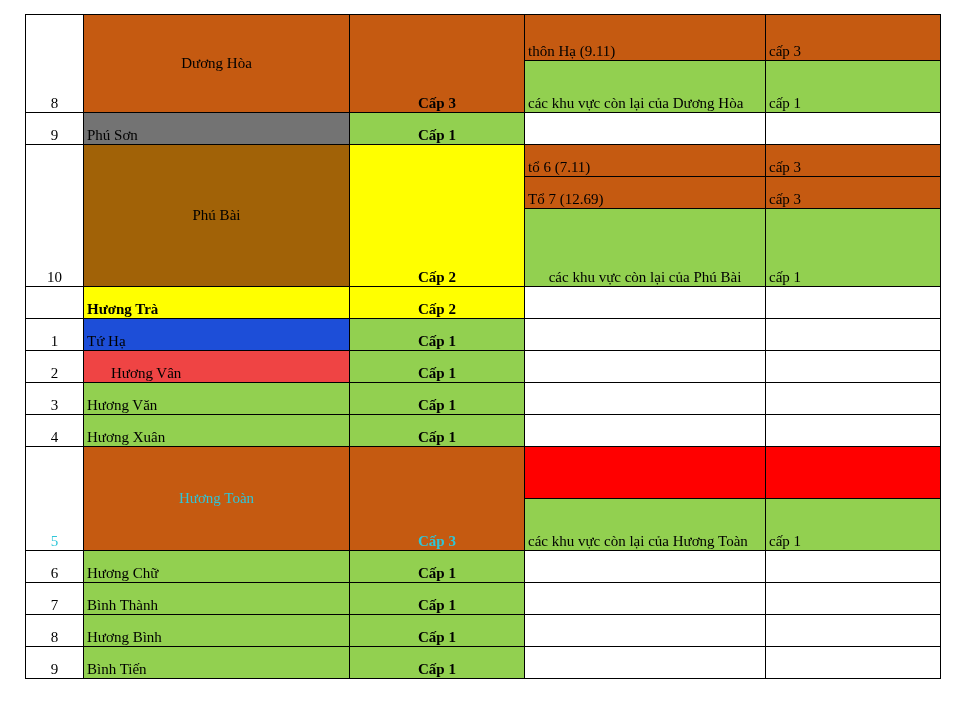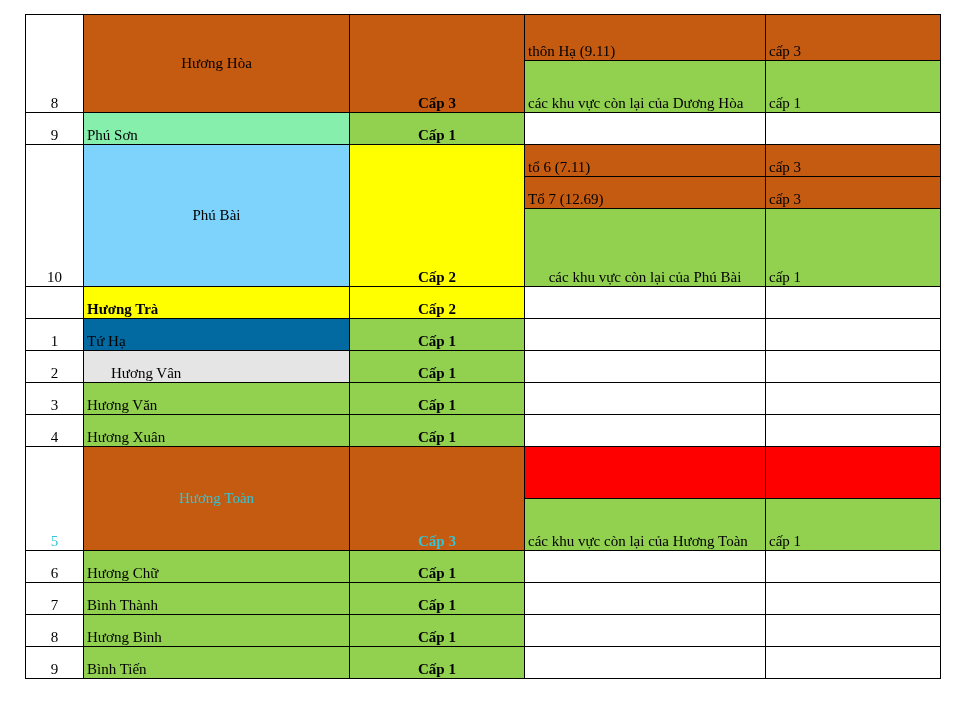--- a/index.html
+++ b/index.html
@@ -79,39 +79,39 @@
     <colgroup>
       <col class="c-no">
       <col class="c-name">
       <col class="c-level">
       <col class="c-area">
       <col class="c-cap">
     </colgroup>
     <tbody id="grid-body">
         <tr style="height: 46px;">
           <td class="no" rowspan="2">8</td>
-          <td class="name center" rowspan="2" style="background: rgb(197, 90, 17);">Hương Hòa</td>
+          <td class="name center" rowspan="2" style="background: rgb(197, 90, 17);">Dương Hòa</td>
           <td class="level" rowspan="2" style="background: rgb(197, 90, 17);">Cấp 3</td>
           <td class="area" style="background: rgb(197, 90, 17);">thôn Hạ (9.11)</td>
           <td class="cap" style="background: rgb(197, 90, 17);">cấp 3</td>
         </tr>
         <tr style="height: 52px;">
           <td class="area" style="background: rgb(146, 208, 80);">các khu vực còn lại của Dương Hòa</td>
           <td class="cap" style="background: rgb(146, 208, 80);">cấp 1</td>
         </tr>
         <tr style="height: 32px;">
           <td class="no" rowspan="1">9</td>
-          <td class="name" rowspan="1" style="background: #86efac;">Phú Sơn</td>
+          <td class="name" rowspan="1" style="background: #737373;">Phú Sơn</td>
           <td class="level" rowspan="1" style="background: rgb(146, 208, 80);">Cấp 1</td>
           <td class="area" style="background: rgb(255, 255, 255);"></td>
           <td class="cap" style="background: rgb(255, 255, 255);"></td>
         </tr>
         <tr style="height: 32px;">
           <td class="no" rowspan="3">10</td>
-          <td class="name center" rowspan="3" style="background: #7dd3fc;">Phú Bài</td>
+          <td class="name center" rowspan="3" style="background: #a16207;">Phú Bài</td>
           <td class="level" rowspan="3" style="background: rgb(255, 255, 0);">Cấp 2</td>
           <td class="area" style="background: rgb(197, 90, 17); margin-top: 8px;">tổ 6 (7.11)</td>
           <td class="cap" style="background: rgb(197, 90, 17);">cấp 3</td>
         </tr>
         <tr style="height: 32px;">
           <td class="area" style="background: rgb(197, 90, 17);">Tổ  7 (12.69)</td>
           <td class="cap" style="background: rgb(197, 90, 17);">cấp 3</td>
         </tr>
         <tr style="height: 78px;">
           <td class="area" style="background: rgb(146, 208, 80); text-align: center;">các khu vực còn lại của Phú Bài</td>
@@ -119,28 +119,28 @@
         </tr>
         <tr style="height: 32px;">
           <td class="no" rowspan="1"></td>
           <td class="name" rowspan="1" style="background: rgb(255, 255, 0); font-weight: bold; margin-top: 43px;">Hương Trà</td>
           <td class="level" rowspan="1" style="background: rgb(255, 255, 0);">Cấp 2</td>
           <td class="area" style="background: rgb(255, 255, 255);"></td>
           <td class="cap" style="background: rgb(255, 255, 255);"></td>
         </tr>
         <tr style="height: 32px;">
           <td class="no" rowspan="1">1</td>
-          <td class="name" rowspan="1" style="background: #0369a1;">Tứ Hạ</td>
+          <td class="name" rowspan="1" style="background: #1d4ed8;">Tứ Hạ</td>
           <td class="level" rowspan="1" style="background: rgb(146, 208, 80);">Cấp 1</td>
           <td class="area" style="background: rgb(255, 255, 255);"></td>
           <td class="cap" style="background: rgb(255, 255, 255);"></td>
         </tr>
         <tr style="height: 32px;">
           <td class="no" rowspan="1">2</td>
-          <td class="name" rowspan="1" style="background: #e5e5e5; padding-left: 27px;">Hương Vân</td>
+          <td class="name" rowspan="1" style="background: #ef4444; padding-left: 27px;">Hương Vân</td>
           <td class="level" rowspan="1" style="background: rgb(146, 208, 80);">Cấp 1</td>
           <td class="area" style="background: rgb(255, 255, 255);"></td>
           <td class="cap" style="background: rgb(255, 255, 255);"></td>
         </tr>
         <tr style="height: 32px;">
           <td class="no" rowspan="1">3</td>
           <td class="name" rowspan="1" style="background: rgb(146, 208, 80);">Hương Văn</td>
           <td class="level" rowspan="1" style="background: rgb(146, 208, 80);">Cấp 1</td>
           <td class="area" style="background: rgb(255, 255, 255);"></td>
           <td class="cap" style="background: rgb(255, 255, 255);"></td>

